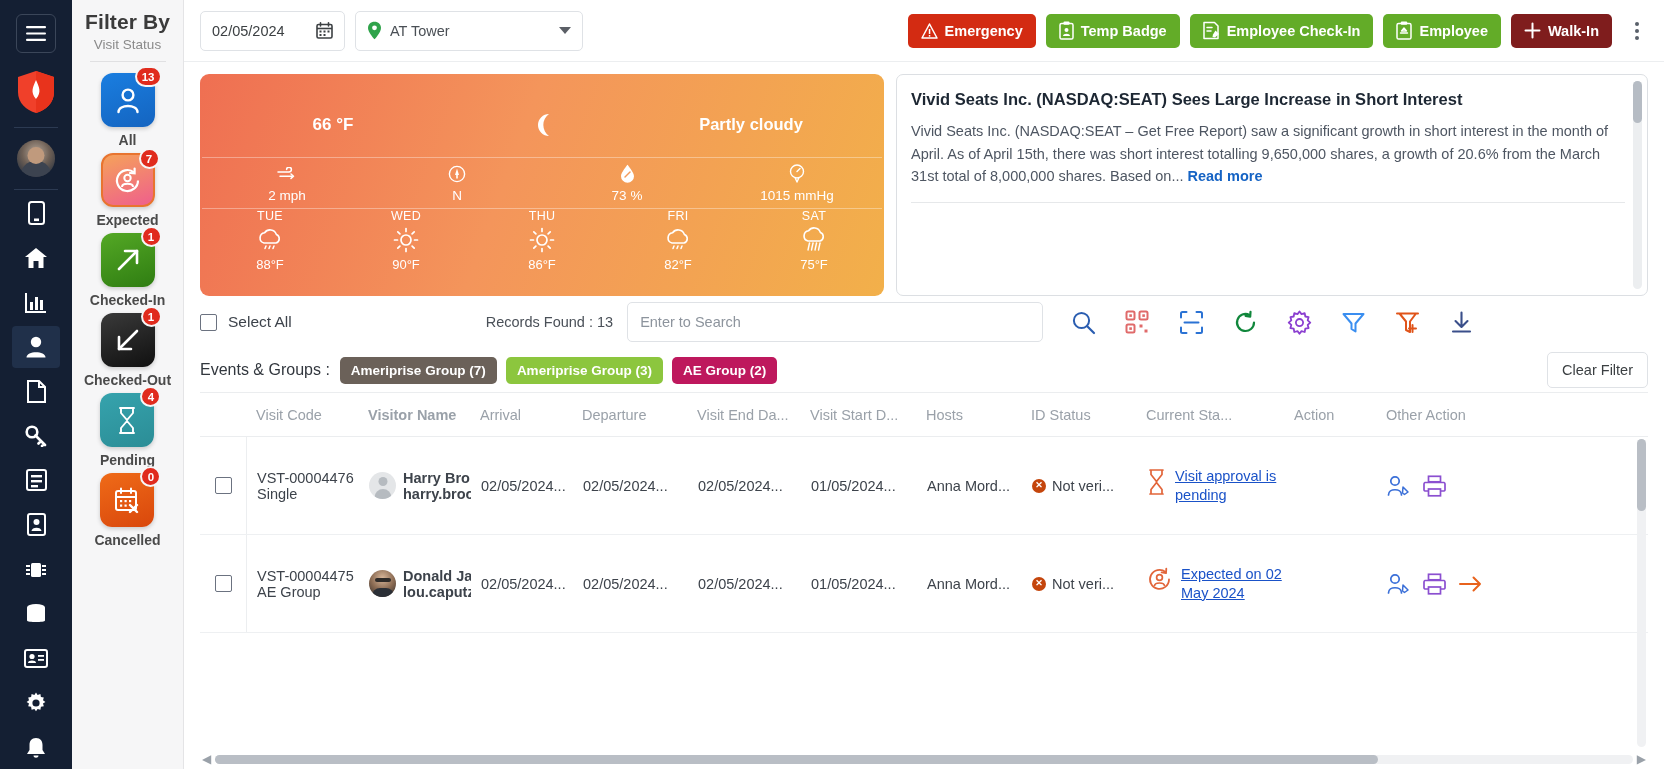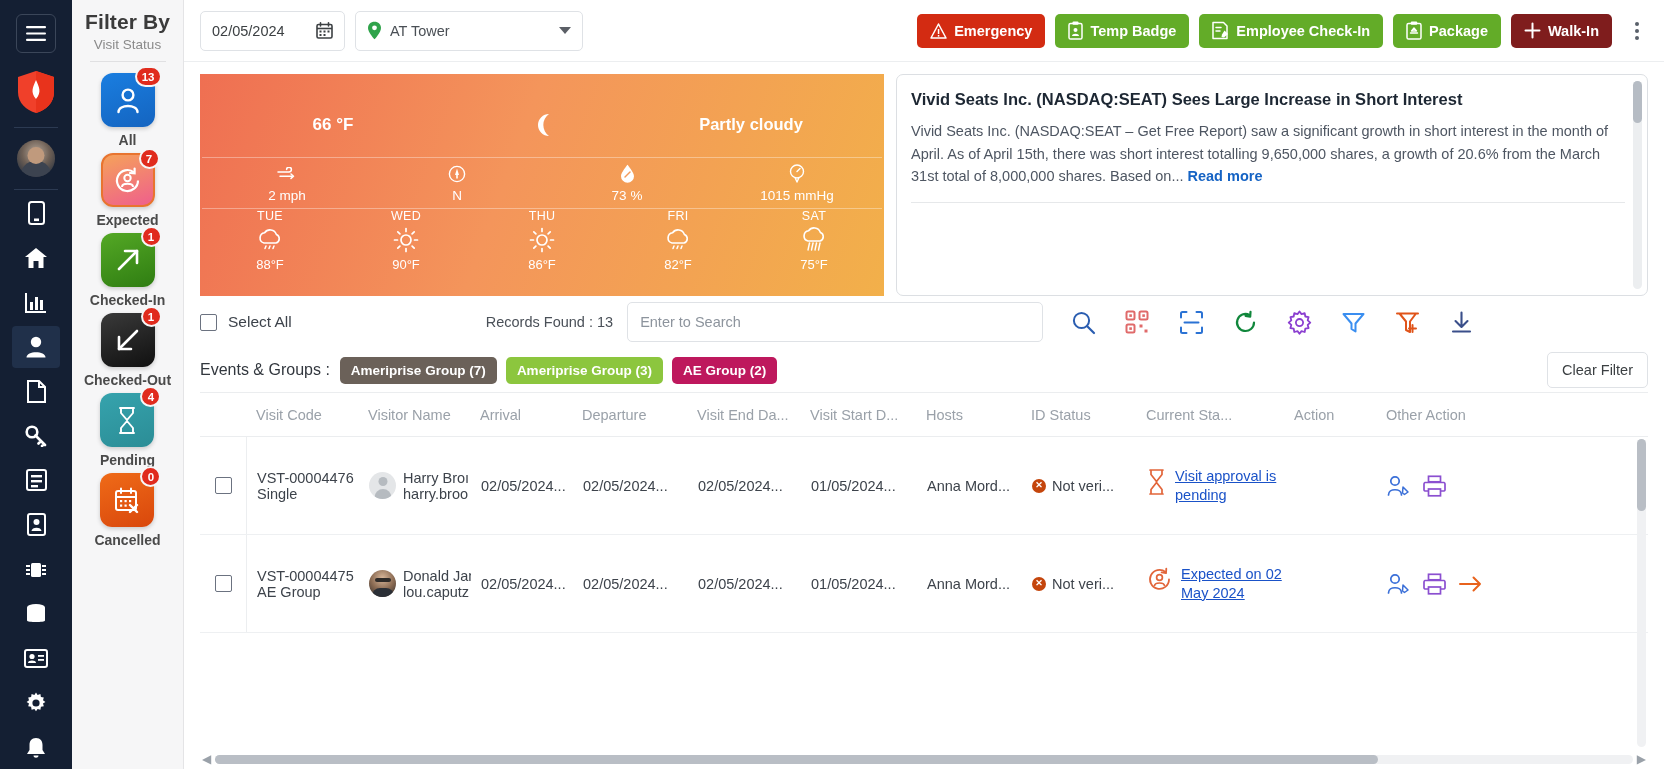--- a/index.html
+++ b/index.html
@@ -116,21 +116,21 @@
   .btn-blue { background: #7f1d1d; }
   .kebab { width: 26px; display: flex; flex-direction: column; align-items: center; gap: 3px; cursor: pointer; margin-left: 2px;}
   .kebab i { width: 4px; height: 4px; border-radius: 50%; background: #59606a; display: block; }
 
   .content { flex: 1 1 auto; padding: 12px 16px 0 16px; min-height: 0; display: flex; flex-direction: column; }
 
   .cards-row { display: flex; gap: 12px; height: 222px; flex: 0 0 222px; }
 
   
   .weather {
-    flex: 0 0 684px; border-radius: 0; color: #fff;
+    flex: 0 0 684px; border-radius: 9px; color: #fff;
     background: linear-gradient(110deg,#ef6f52 0%,#f4955b 45%,#f2b04a 100%);
     display: flex; flex-direction: column; padding: 18px 2px;
   }
   .w-top { height: 78px; display: flex; align-items: center; padding: 0 26px; }
   .w-temp { width: 210px; text-align: center; font-size: 17px; font-weight: 700; }
   .w-icon { flex: 1 1 auto; display: flex; justify-content: center; }
   .w-cond { width: 210px; text-align: center; font-size: 16.5px; font-weight: 700; }
   .w-mid {
     height: 62px; display: flex; align-items: center;
     border-top: 1px solid rgba(255,255,255,.35); border-bottom: 1px solid rgba(255,255,255,.35);
@@ -192,21 +192,21 @@
 
   
   .table-wrap { flex: 1 1 auto; min-height: 0; display: flex; flex-direction: column; border-top: 1px solid #ebedef;}
   .thead { display: flex; height: 44px; flex: 0 0 44px; align-items: center; border-bottom: 1px solid #ebedef;}
   .th { font-size: 14.5px; color: #9aa1a9; padding-left: 10px; overflow: hidden; white-space: nowrap; }
   .tbody { flex: 1 1 auto; overflow: hidden; position: relative; }
   .trow { display: flex; min-height: 98px; border-bottom: 1px solid #eef0f2; align-items: center; }
   .td { font-size: 14.5px; color: #3d434b; padding-left: 10px; overflow: hidden; }
   .c-chk { width: 46px; flex: 0 0 46px; display: flex; justify-content: center; }
   .c-code { width: 112px; flex: 0 0 112px; }
-  .c-name { width: 112px; flex: 0 0 112px; display: flex; align-items: center; gap: 7px; }
+  .c-name { width: 112px; flex: 0 0 112px; display: flex; align-items: center; gap: 7px; font-weight: bold; }
   .c-arr { width: 102px; flex: 0 0 102px; }
   .c-dep { width: 115px; flex: 0 0 115px; }
   .c-vend { width: 113px; flex: 0 0 113px; }
   .c-vstart { width: 116px; flex: 0 0 116px; }
   .c-host { width: 105px; flex: 0 0 105px; }
   .c-id { width: 115px; flex: 0 0 115px; display: flex; align-items: center; gap: 6px; }
   .c-cur { width: 148px; flex: 0 0 148px; display: flex; align-items: flex-start; gap: 9px; }
   .c-act { width: 92px; flex: 0 0 92px; }
   .c-oth { width: 130px; flex: 0 0 130px; display: flex; align-items: center; gap: 13px; }
   .row-sep { width: 1px; align-self: stretch; background: #eceef0; }
@@ -485,21 +485,21 @@
           </svg>
         <span>Employee Check-In</span>
       </button>
 
       <button class="btn btn-green">
         <svg width="16" height="19" viewBox="0 0 16 19">
             <rect x="1" y="2.5" width="14" height="15.5" rx="1.6" fill="none" stroke="#fff" stroke-width="1.5"></rect>
             <rect x="4.8" y="0.6" width="6.4" height="3.2" rx="1" fill="#fff"></rect>
             <path d="M4.5 12 H11.5 M8 7 L10.5 10 H5.5 Z" stroke="#fff" stroke-width="1.4" fill="none" stroke-linejoin="round" stroke-linecap="round"></path>
           </svg>
-        <span>Package</span>
+        <span>Employee</span>
       </button>
 
       <button class="btn btn-blue">
         <svg width="17" height="17" viewBox="0 0 17 17">
             <path d="M8.5 1.5 V15.5 M1.5 8.5 H15.5" stroke="#fff" stroke-width="2" stroke-linecap="round"></path>
           </svg>
         <span>Walk-In</span>
       </button>
 
       <div class="kebab">

